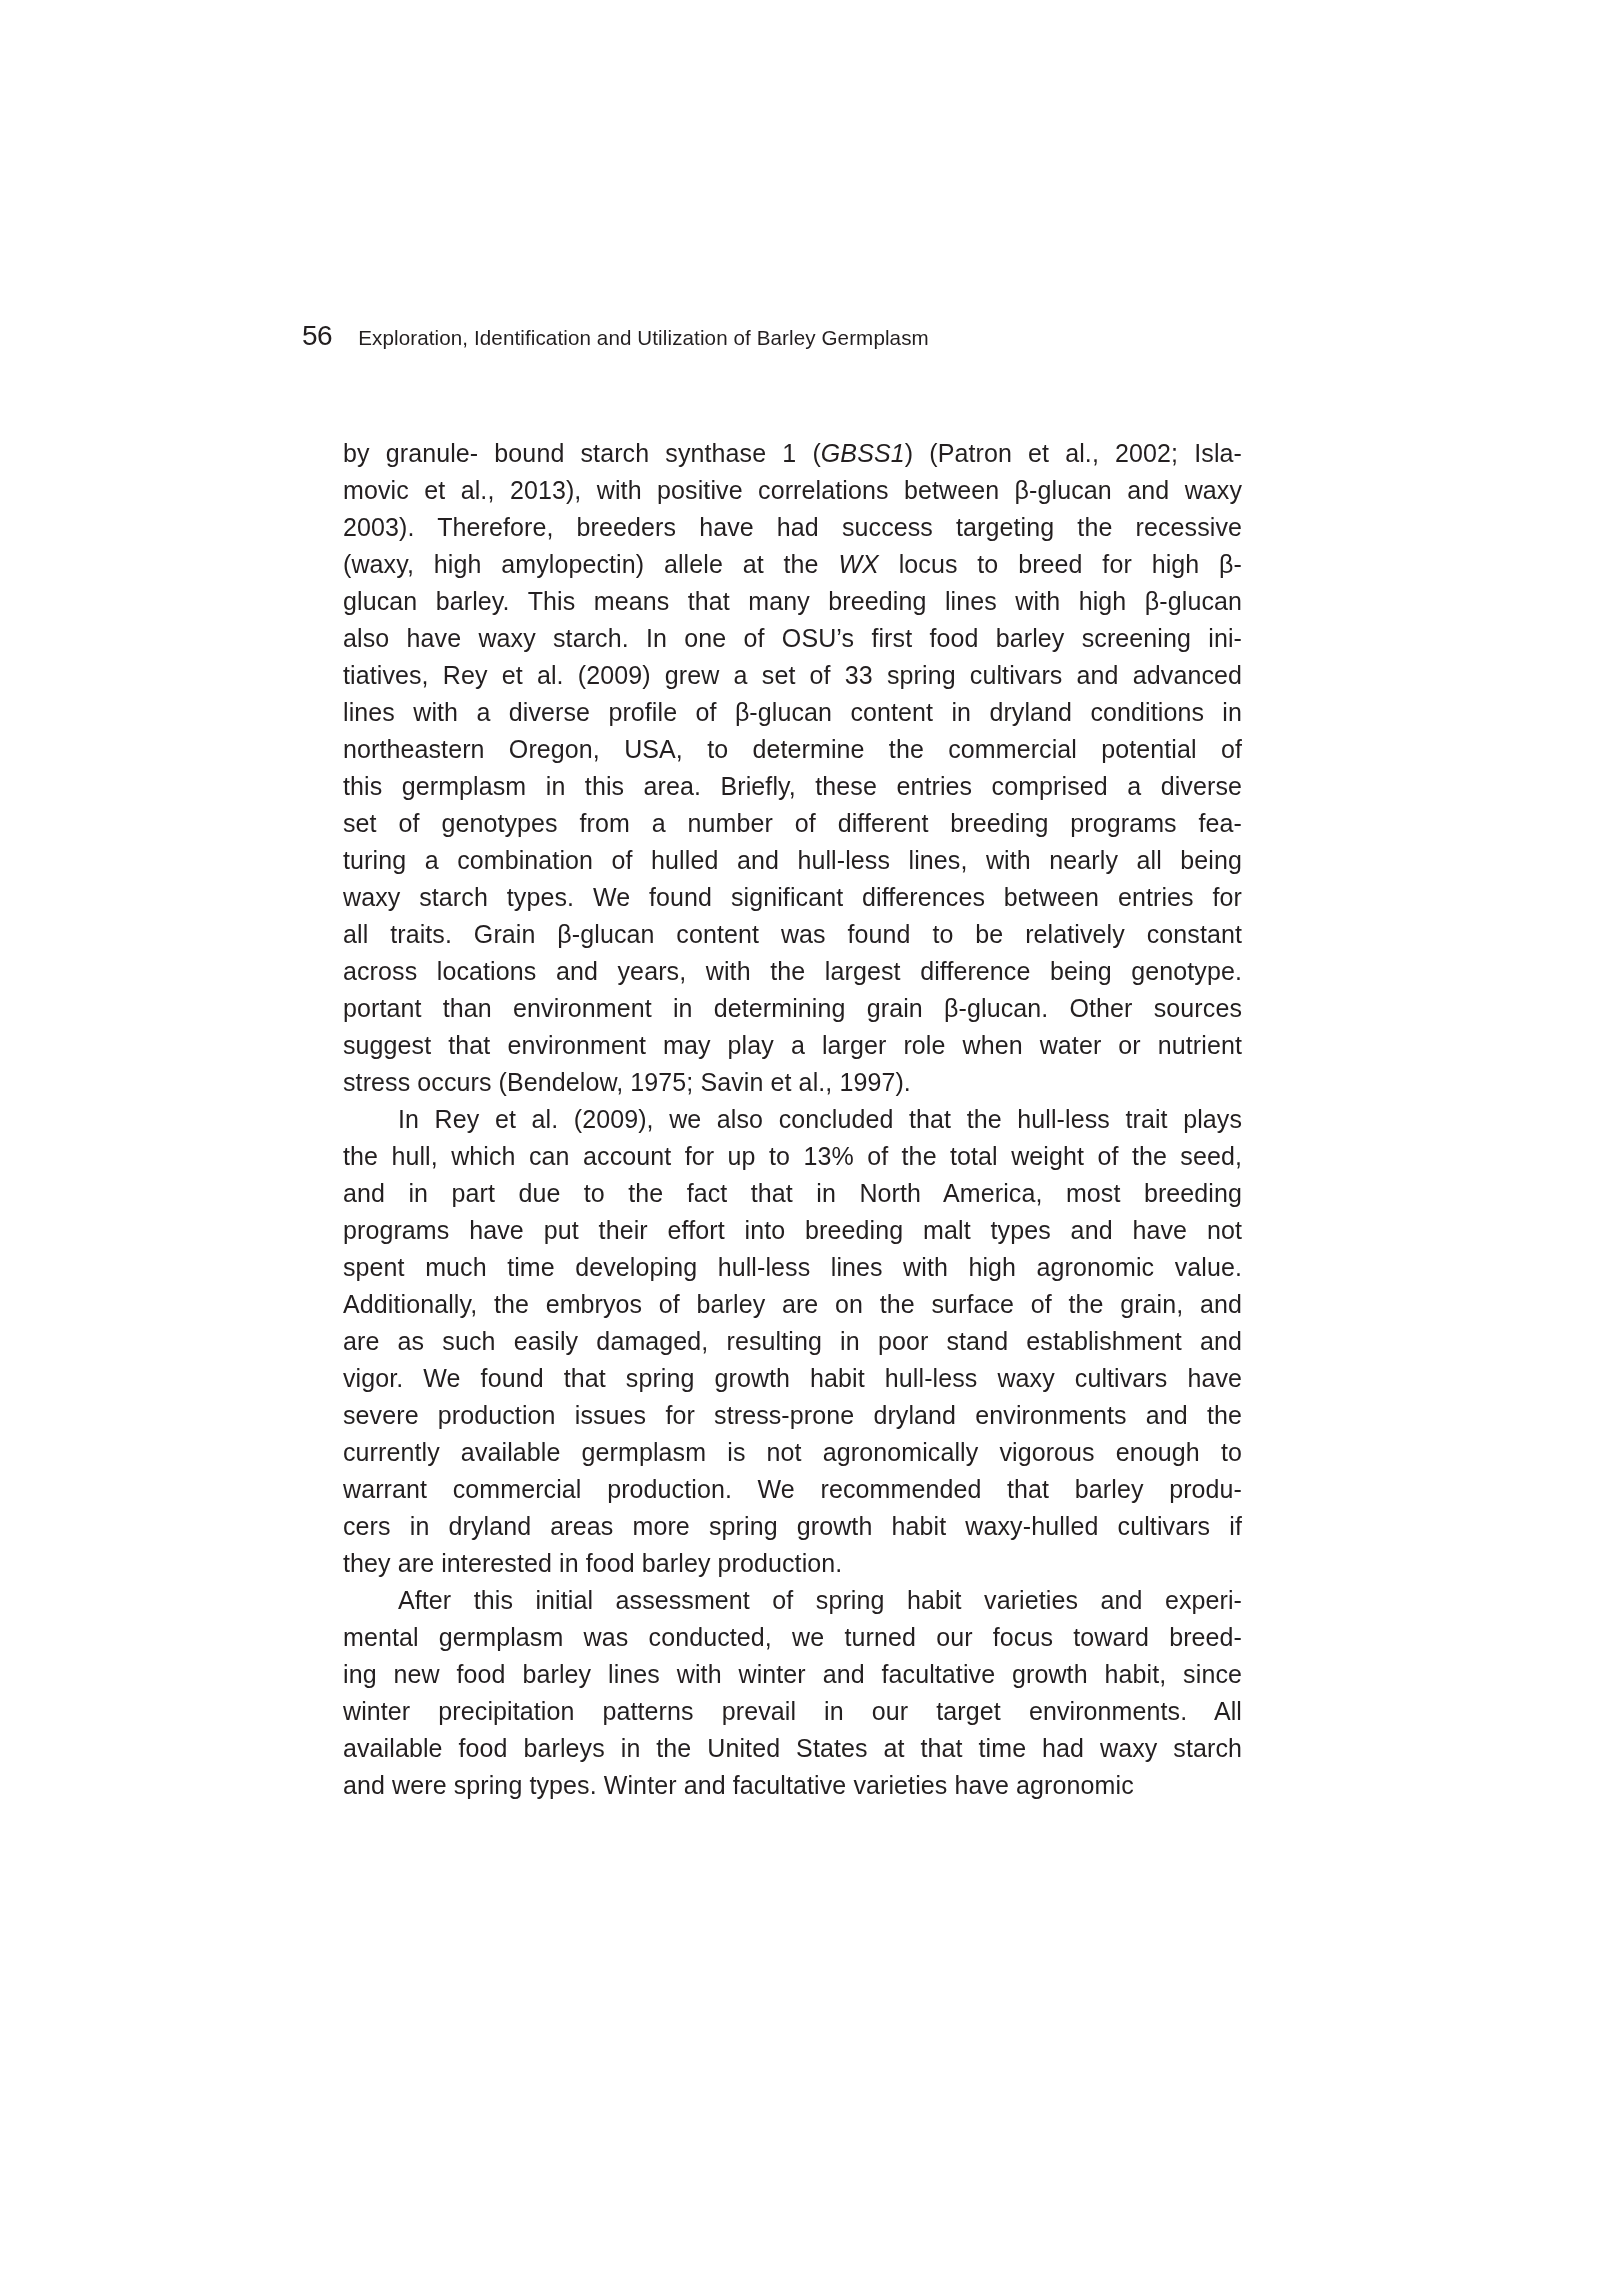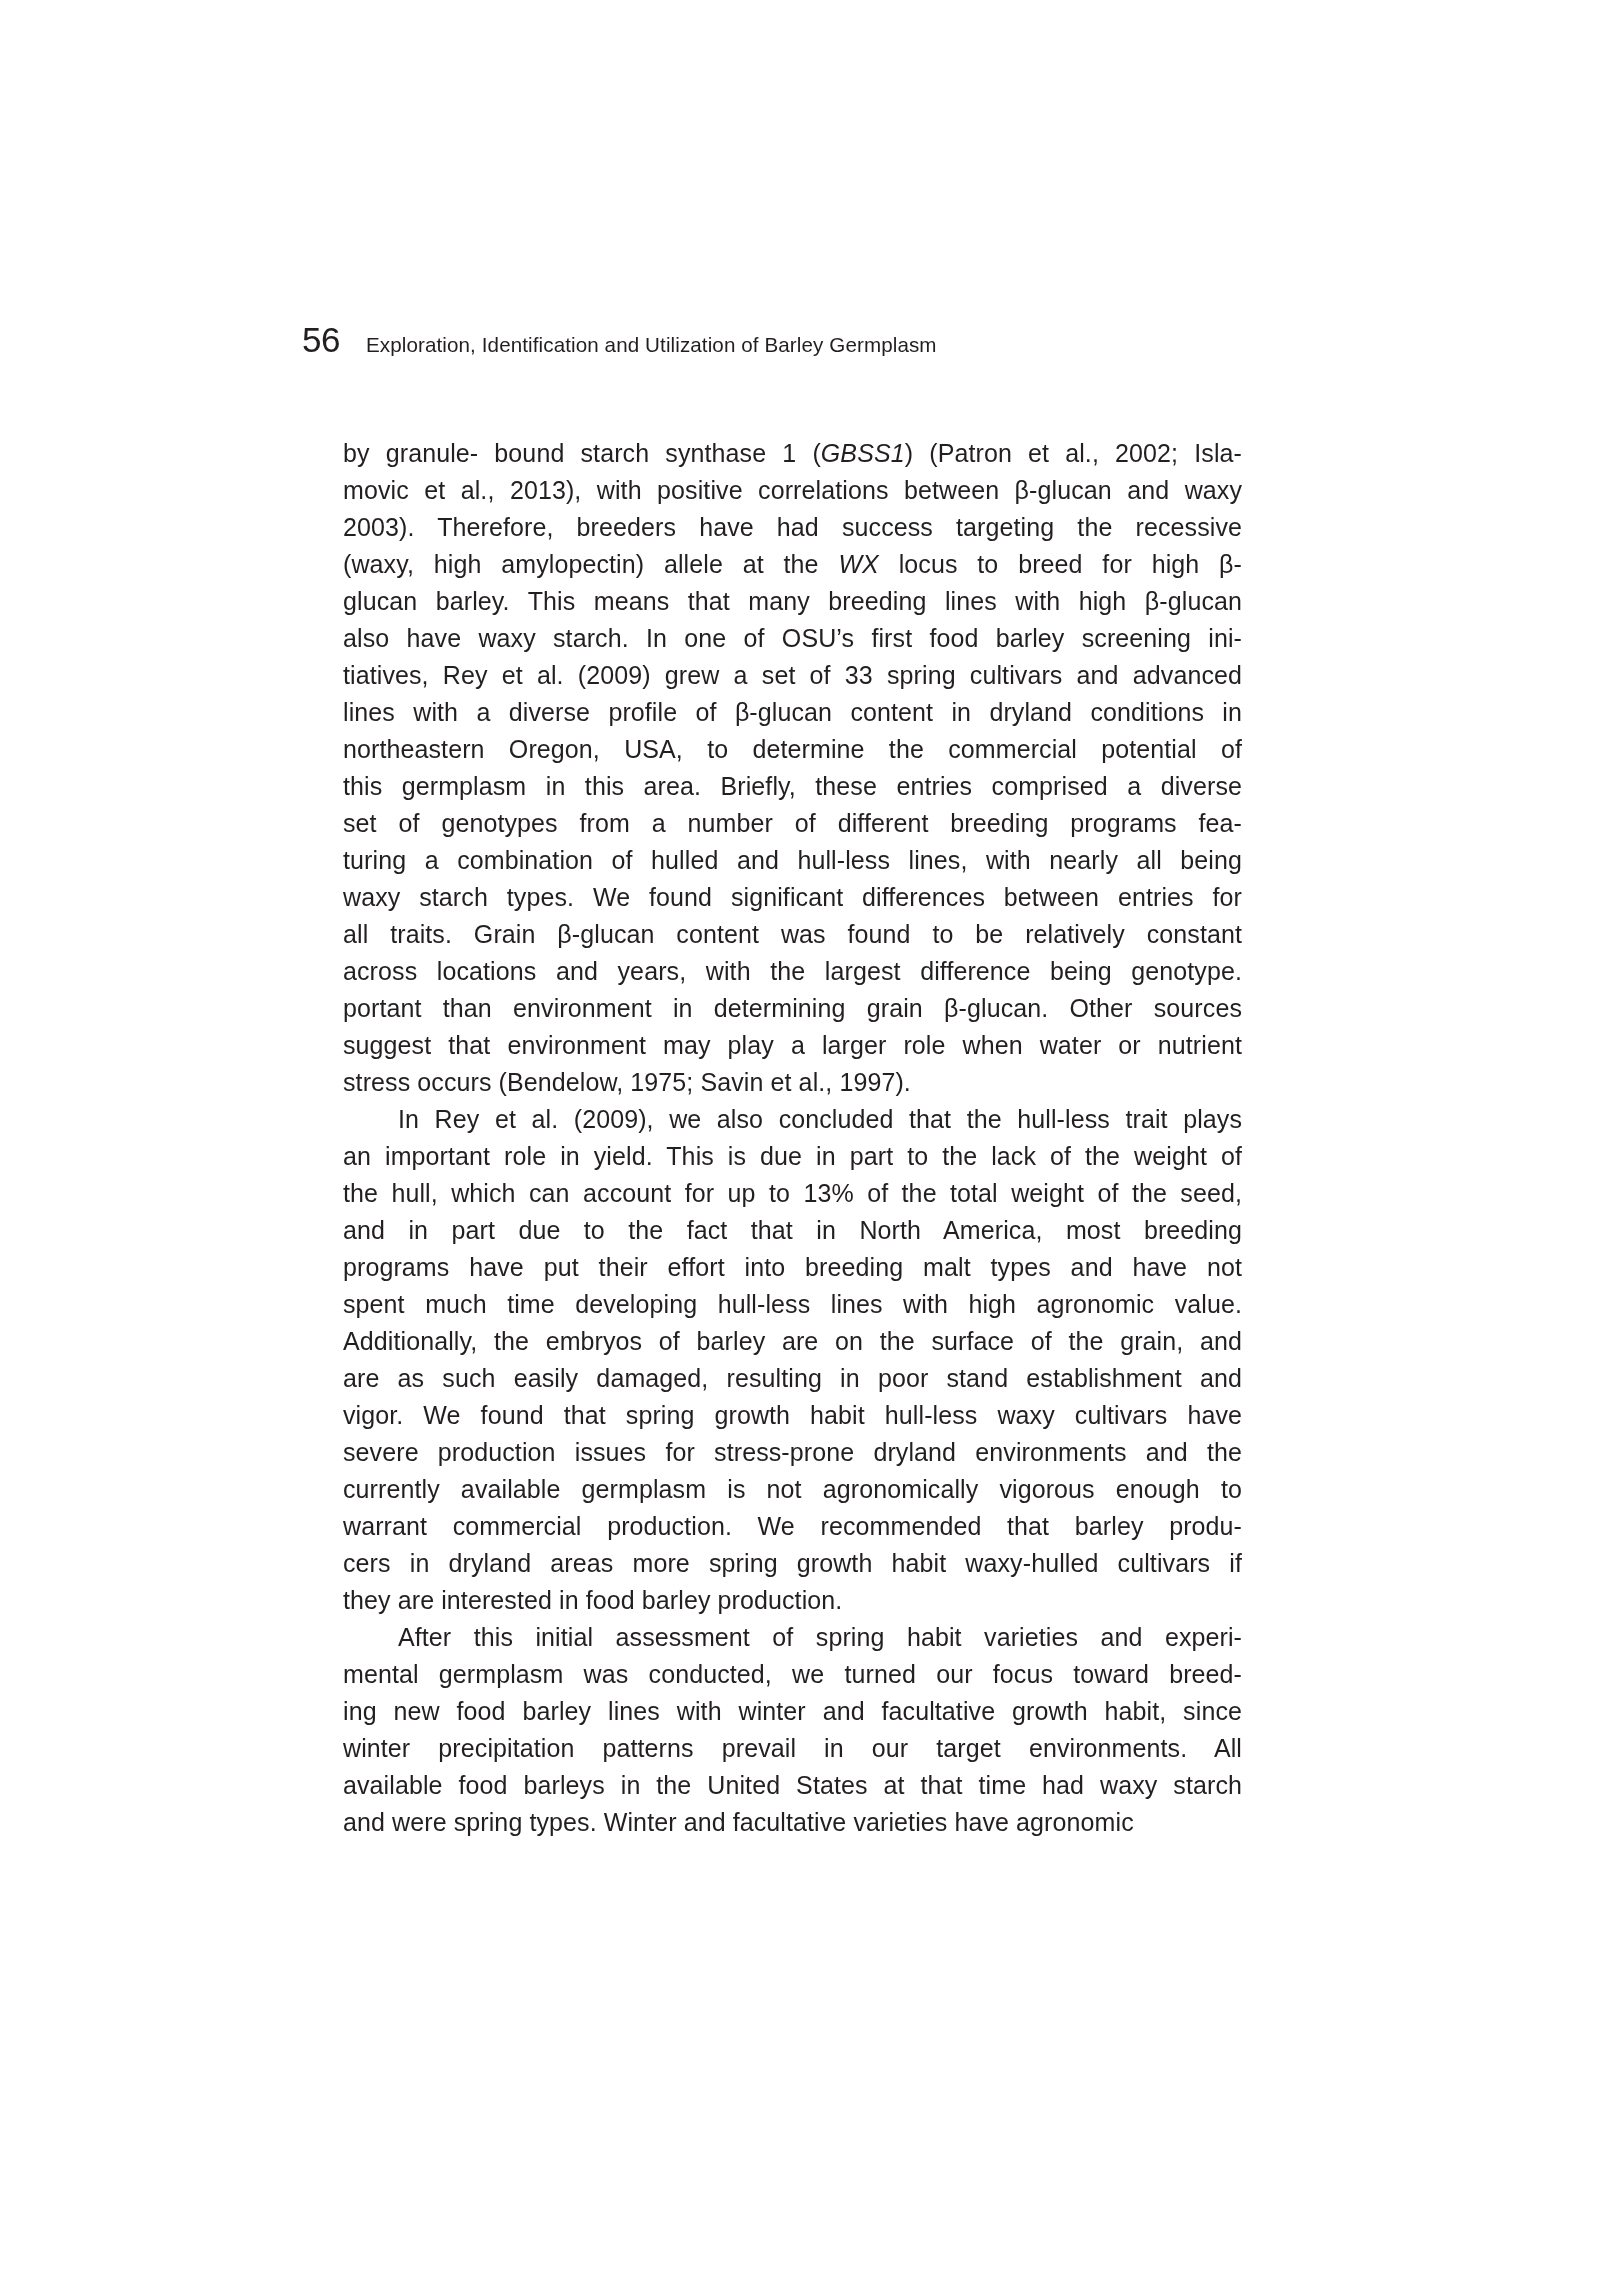--- a/index.html
+++ b/index.html
@@ -1,19 +1,19 @@
 <!DOCTYPE html>
 <html><head>
 <meta charset="utf-8">
 <style>
   html, body { margin: 0; padding: 0; background: #ffffff; }
   body { width: 1620px; height: 2292px; position: relative; overflow: hidden;
          font-family: "Liberation Sans", sans-serif; color: #231f20; }
   .running-head { position: absolute; left: 302px; top: 320px; white-space: nowrap; }
-  .page-number { font-size: 35px; display: inline-block; margin-right: 21.6px; letter-spacing: -0.5px; }
+  .page-number { font-size: 28px; display: inline-block; margin-right: 21.6px; letter-spacing: -0.5px; }
   .book-title { font-size: 20.6px; letter-spacing: 0.1px; }
   .body-text { position: absolute; left: 326px; top: 435px; width: 916px; }
   .line { font-size: 25px; height: 37px; line-height: 37px; white-space: nowrap;
           text-align: justify; text-align-last: justify; overflow: hidden; letter-spacing: 0.1px; margin-left: 17px; }
   .line.last { text-align-last: left; }
   .line.indent { padding-left: 55px; }
   i { font-style: italic; }
 </style>
 </head>
 <body>
@@ -39,21 +39,20 @@
       <div class="line">turing a combination of hulled and hull-less lines, with nearly all being</div>
       <div class="line">waxy starch types. We found significant differences between entries for</div>
       <div class="line">all traits. Grain β-glucan content was found to be relatively constant</div>
       <div class="line">across locations and years, with the largest difference being genotype.</div>
       <div class="line">portant than environment in determining grain β-glucan. Other sources</div>
       <div class="line">suggest that environment may play a larger role when water or nutrient</div>
       <div class="line last">stress occurs (Bendelow, 1975; Savin et al., 1997).</div>
     </div>
     <div>
       <div class="line indent">In Rey et al. (2009), we also concluded that the hull-less trait plays</div>
-      <div class="line">an important role in yield. This is due in part to the lack of the weight of</div>
       <div class="line">the hull, which can account for up to 13% of the total weight of the seed,</div>
       <div class="line">and in part due to the fact that in North America, most breeding</div>
       <div class="line">programs have put their effort into breeding malt types and have not</div>
       <div class="line">spent much time developing hull-less lines with high agronomic value.</div>
       <div class="line">Additionally, the embryos of barley are on the surface of the grain, and</div>
       <div class="line">are as such easily damaged, resulting in poor stand establishment and</div>
       <div class="line">vigor. We found that spring growth habit hull-less waxy cultivars have</div>
       <div class="line">severe production issues for stress-prone dryland environments and the</div>
       <div class="line">currently available germplasm is not agronomically vigorous enough to</div>
       <div class="line">warrant commercial production. We recommended that barley produ-</div>

